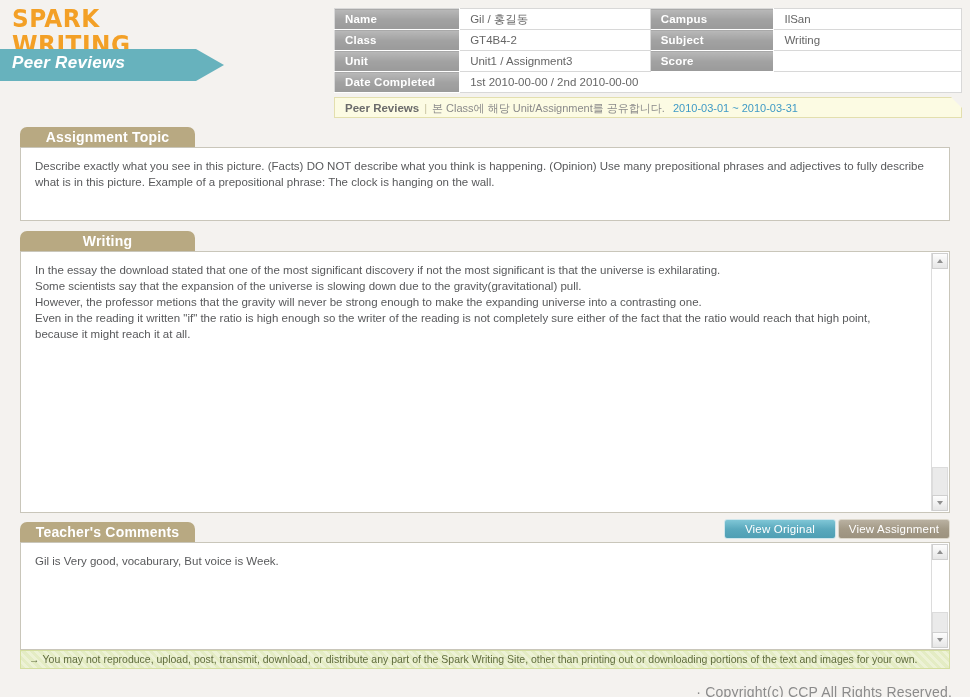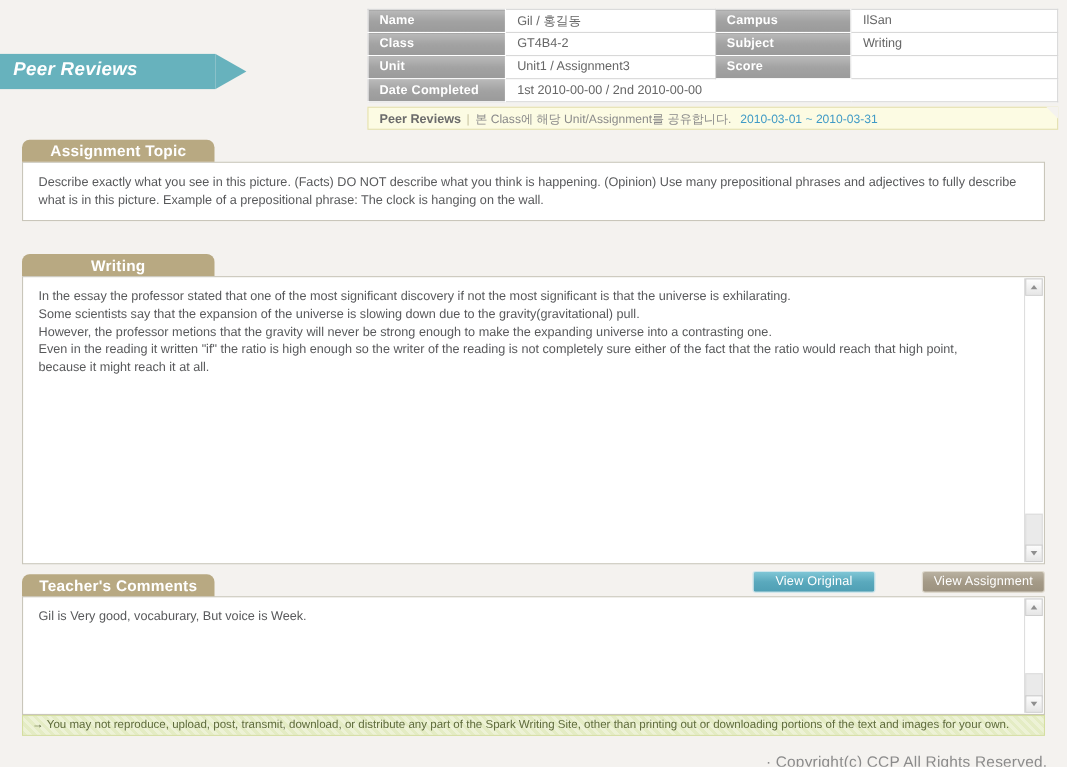--- a/index.html
+++ b/index.html
@@ -163,21 +163,21 @@
   }
   .panel-text {
     padding: 10px 14px 8px 14px;
     font-size: 11.5px;
     line-height: 16px;
     color: #58595b;
   }
   .panel-text p { margin: 0; }
 
   #assignment-topic { top: 127px; }
-  #assignment-topic .panel { height: 54px; }
+  #assignment-topic .panel { height: 74px; }
 
   #writing { top: 231px; }
   #writing .panel { height: 262px; }
   #writing .panel-text { padding-right: 32px; }
 
   #teacher-comments { top: 522px; }
   #teacher-comments .panel { height: 108px; }
 
   
   .scrollbar {
@@ -238,21 +238,20 @@
   .vbtn {
     width: 110px;
     height: 18px;
     line-height: 18px;
     text-align: center;
     font-size: 11.5px;
     color: #ffffff;
     border-radius: 3px;
     letter-spacing: 0.2px;
     cursor: pointer;
-    margin-left: 40px;
   }
   .vbtn.active {
     background: linear-gradient(to bottom, #7fc6d6 0%, #5aa9bd 50%, #4f9fb4 100%);
     border: 1px solid #cfe6ec;
   }
   .vbtn.alt {
     background: linear-gradient(to bottom, #b9b1a1 0%, #a49a87 50%, #9c927f 100%);
     border: 1px solid #ddd8cc;
   }
 
@@ -287,20 +286,24 @@
     font-size: 14px;
     color: #8b8b8b;
     letter-spacing: 0.2px;
   }
 </style>
 </head>
 <body>
 
 <div class="header">
 
+  <div class="logo">
+    <div class="logo-line l1">SPARK</div>
+    <div class="logo-line l2">WRITING</div>
+  </div>
 
   <div class="banner"></div>
   <div class="banner-arrow"></div>
   <div class="banner-text">Peer Reviews</div>
 
   <table class="info-table">
     <tbody>
         <tr>
       <td class="lbl">Name</td>
       <td class="val">Gil / 홍길동</td>
@@ -338,21 +341,21 @@
   <div class="tab">Assignment Topic</div>
   <div class="panel">
     <div class="panel-text">Describe exactly what you see in this picture. (Facts) DO NOT describe what you think is happening. (Opinion) Use many prepositional phrases and adjectives to fully describe what is in this picture. Example of a prepositional phrase: The clock is hanging on the wall.</div>
   </div>
 </div>
 
 <div class="section" id="writing">
   <div class="tab">Writing</div>
   <div class="panel">
     <div class="panel-text">
-      <p>In the essay the professor stated that one of the most significant discovery if not the most significant is that the universe is exhilarating.</p>
+      <p>In the essay the download stated that one of the most significant discovery if not the most significant is that the universe is exhilarating.</p>
       <p>Some scientists say that the expansion of the universe is slowing down due to the gravity(gravitational) pull.</p>
       <p>However, the professor metions that the gravity will never be strong enough to make the expanding universe into a contrasting one.</p>
       <p>Even in the reading it written "if" the ratio is high enough so the writer of the reading is not completely sure either of the fact that the ratio would reach that high point, because it might reach it at all.</p>
     </div>
     <div class="scrollbar">
       <div class="sb-btn up">
           <span class="sb-arrow"></span>
         </div>
       <div class="sb-track">
         <div class="sb-thumb" style="top:198px;height:32px;"></div>

